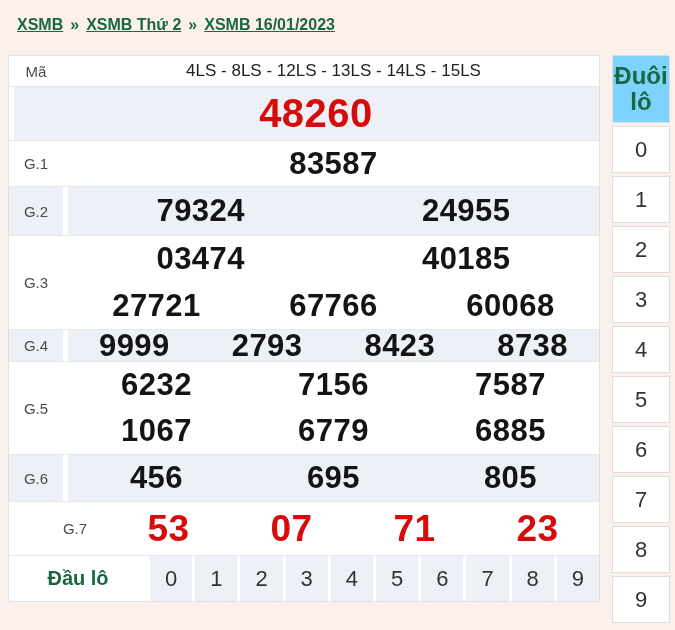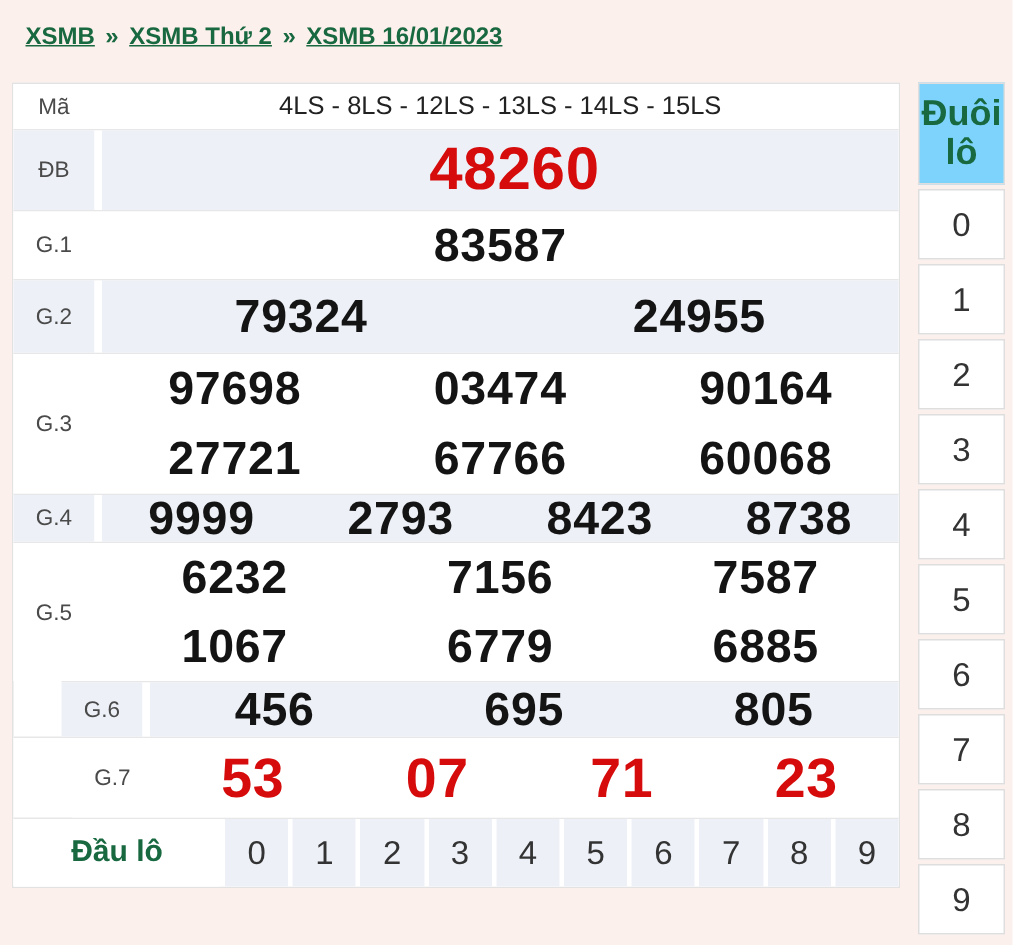--- a/index.html
+++ b/index.html
@@ -95,21 +95,21 @@
   }
 
   
   .h-ma  { height: 30px; justify-content: center; }
   .h-db  { height: 54px; }
   .h-g1  { height: 46px; }
   .h-g2  { height: 49px; }
   .h-g3  { height: 94px; }
   .h-g4  { height: 32px; }
   .h-g5  { height: 93px; }
-  .h-g6  { height: 37px; margin-left: 32px; }
+  .h-g6  { height: 47px; }
   .h-g7  { height: 54px; padding-left: 39px; }
   .h-foot{ height: 46px; }
 
   
   .footer-row { display: flex; }
   .foot-label {
     flex: 0 0 138px;
     display: flex;
     align-items: center;
     justify-content: center;
@@ -180,21 +180,20 @@
 
     <div class="row h-ma">
       <div class="label-cell">Mã</div>
       <div class="cell-gap"></div>
       <div class="value-cell">
           <div class="code-value">4LS - 8LS - 12LS - 13LS - 14LS - 15LS</div>
         </div>
     </div>
 
     <div class="row h-db striped">
-      <div class="label-cell">ĐB</div>
       <div class="cell-gap"></div>
       <div class="value-cell">
         <div class="line">
             <span class="num xl red">48260</span>
           </div>
       </div>
     </div>
 
     <div class="row h-g1">
       <div class="label-cell">G.1</div>
@@ -215,23 +214,22 @@
           <span class="num">24955</span>
         </div>
       </div>
     </div>
 
     <div class="row h-g3">
       <div class="label-cell">G.3</div>
       <div class="cell-gap"></div>
       <div class="value-cell">
         <div class="line">
-          <span class="num">97698</span>
           <span class="num">03474</span>
-          <span class="num">90164</span>
+          <span class="num">40185</span>
         </div>
         <div class="line">
           <span class="num">27721</span>
           <span class="num">67766</span>
           <span class="num">60068</span>
         </div>
       </div>
     </div>
 
     <div class="row h-g4 striped">

